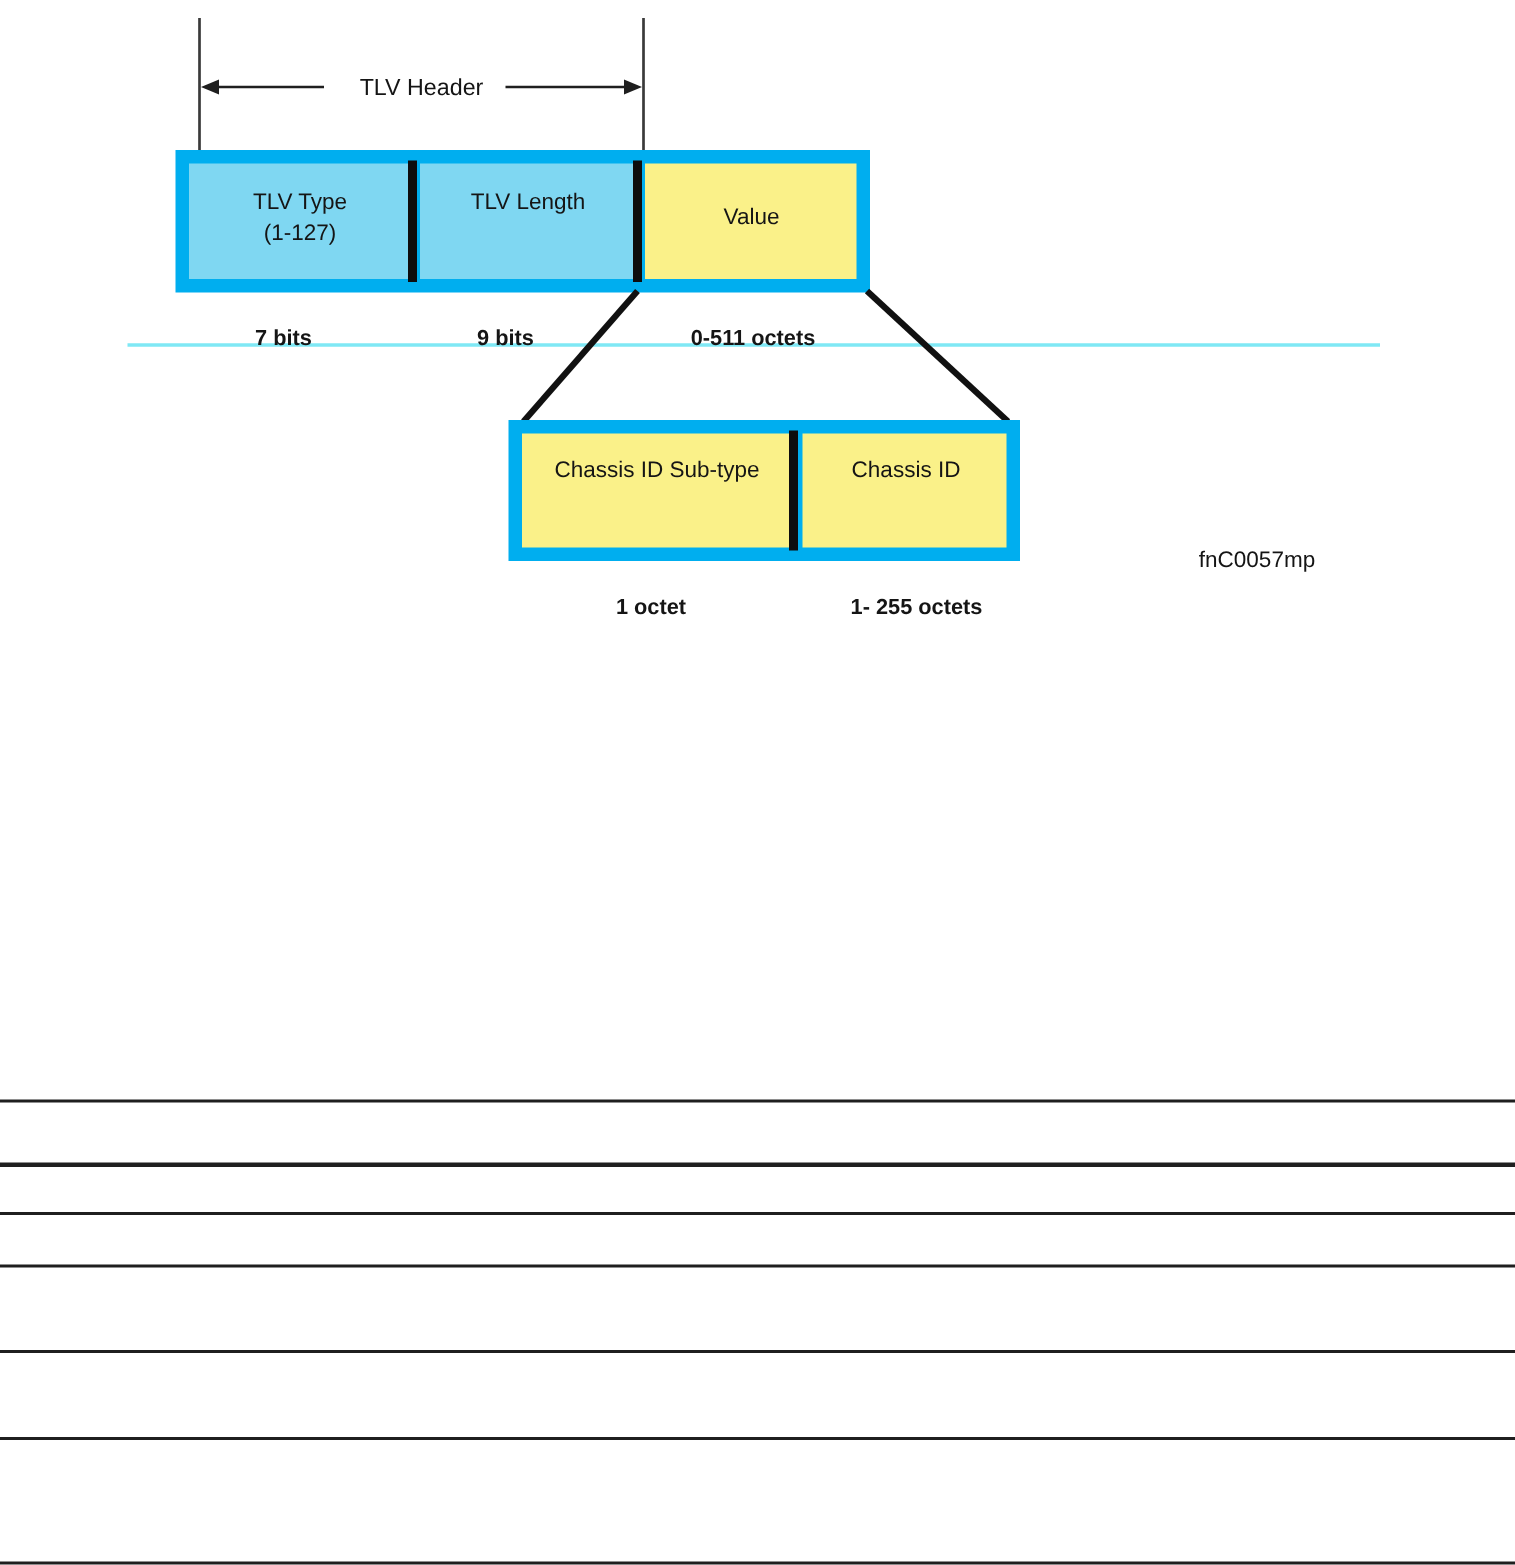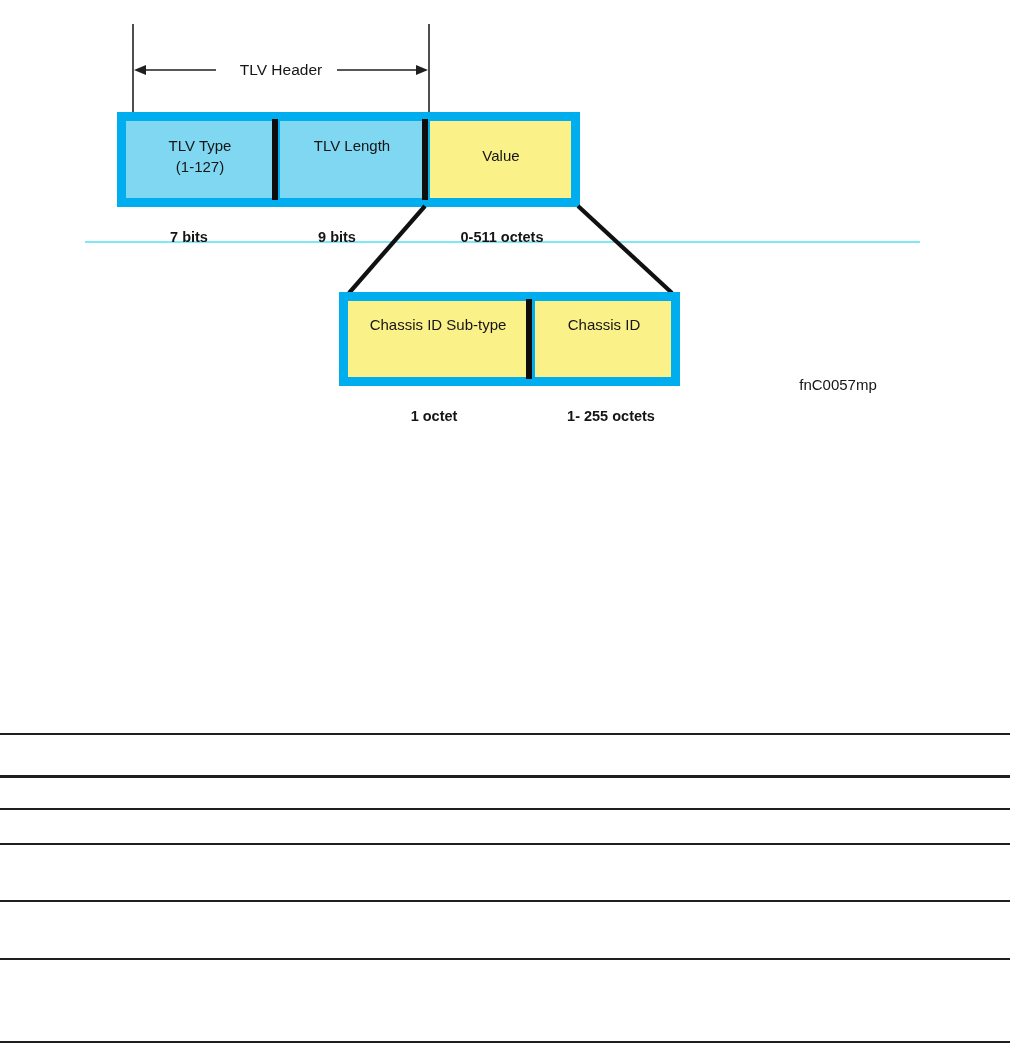--- a/index.html
+++ b/index.html
@@ -12,21 +12,21 @@
     height: 1043px;
     position: relative;
     overflow: hidden;
     font-family: "Liberation Sans", sans-serif;
     color: #1a1a1a;
   }
 
   #figure-stage {
     position: absolute;
     left: 0;
-    top: 16px;
+    top: 4px;
     width: 1010px;
     height: 700px;
   }
   #figure-svg {
     position: absolute;
     left: 0;
     top: 0;
   }
 
   .svg-label {

